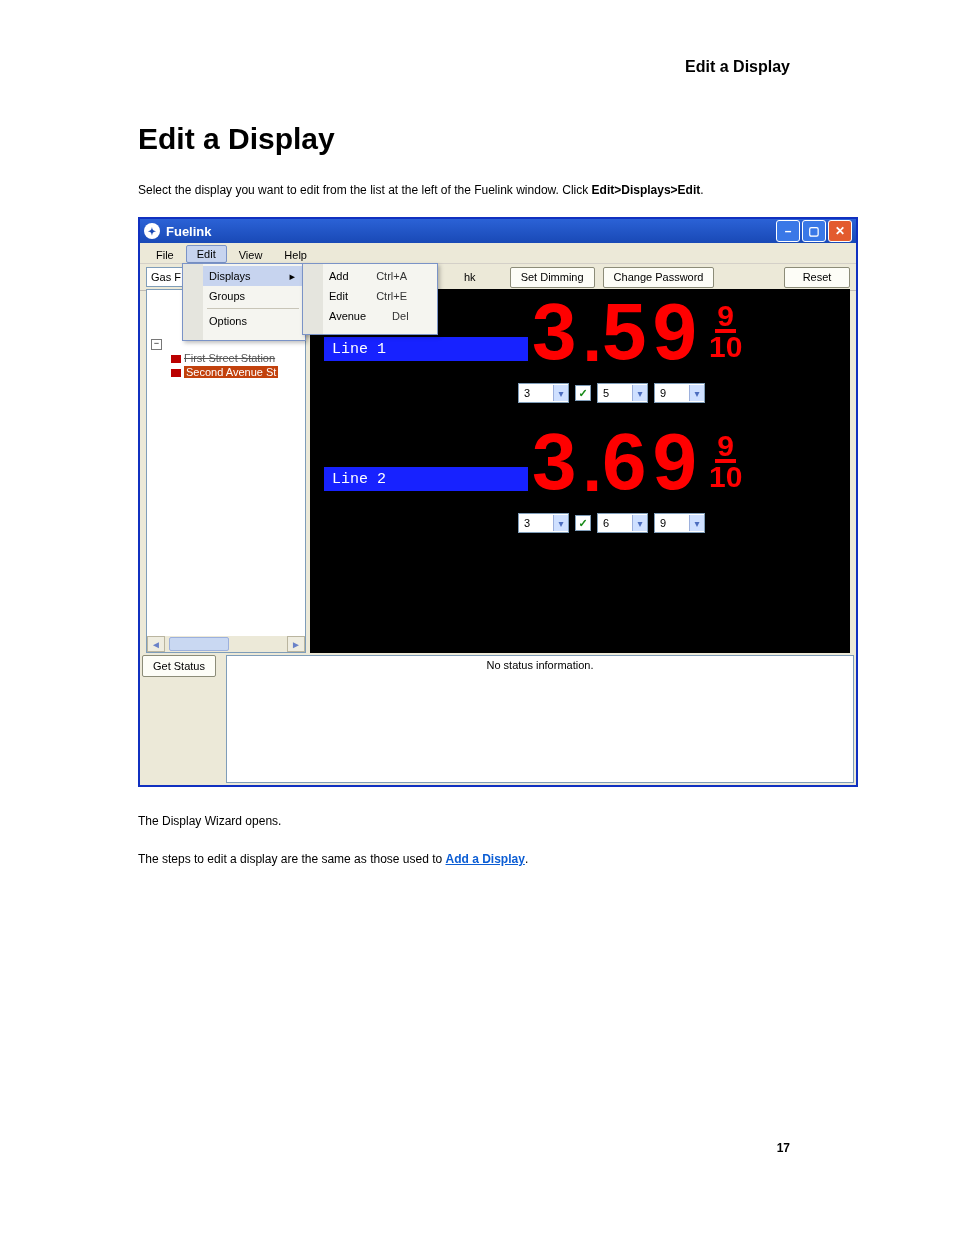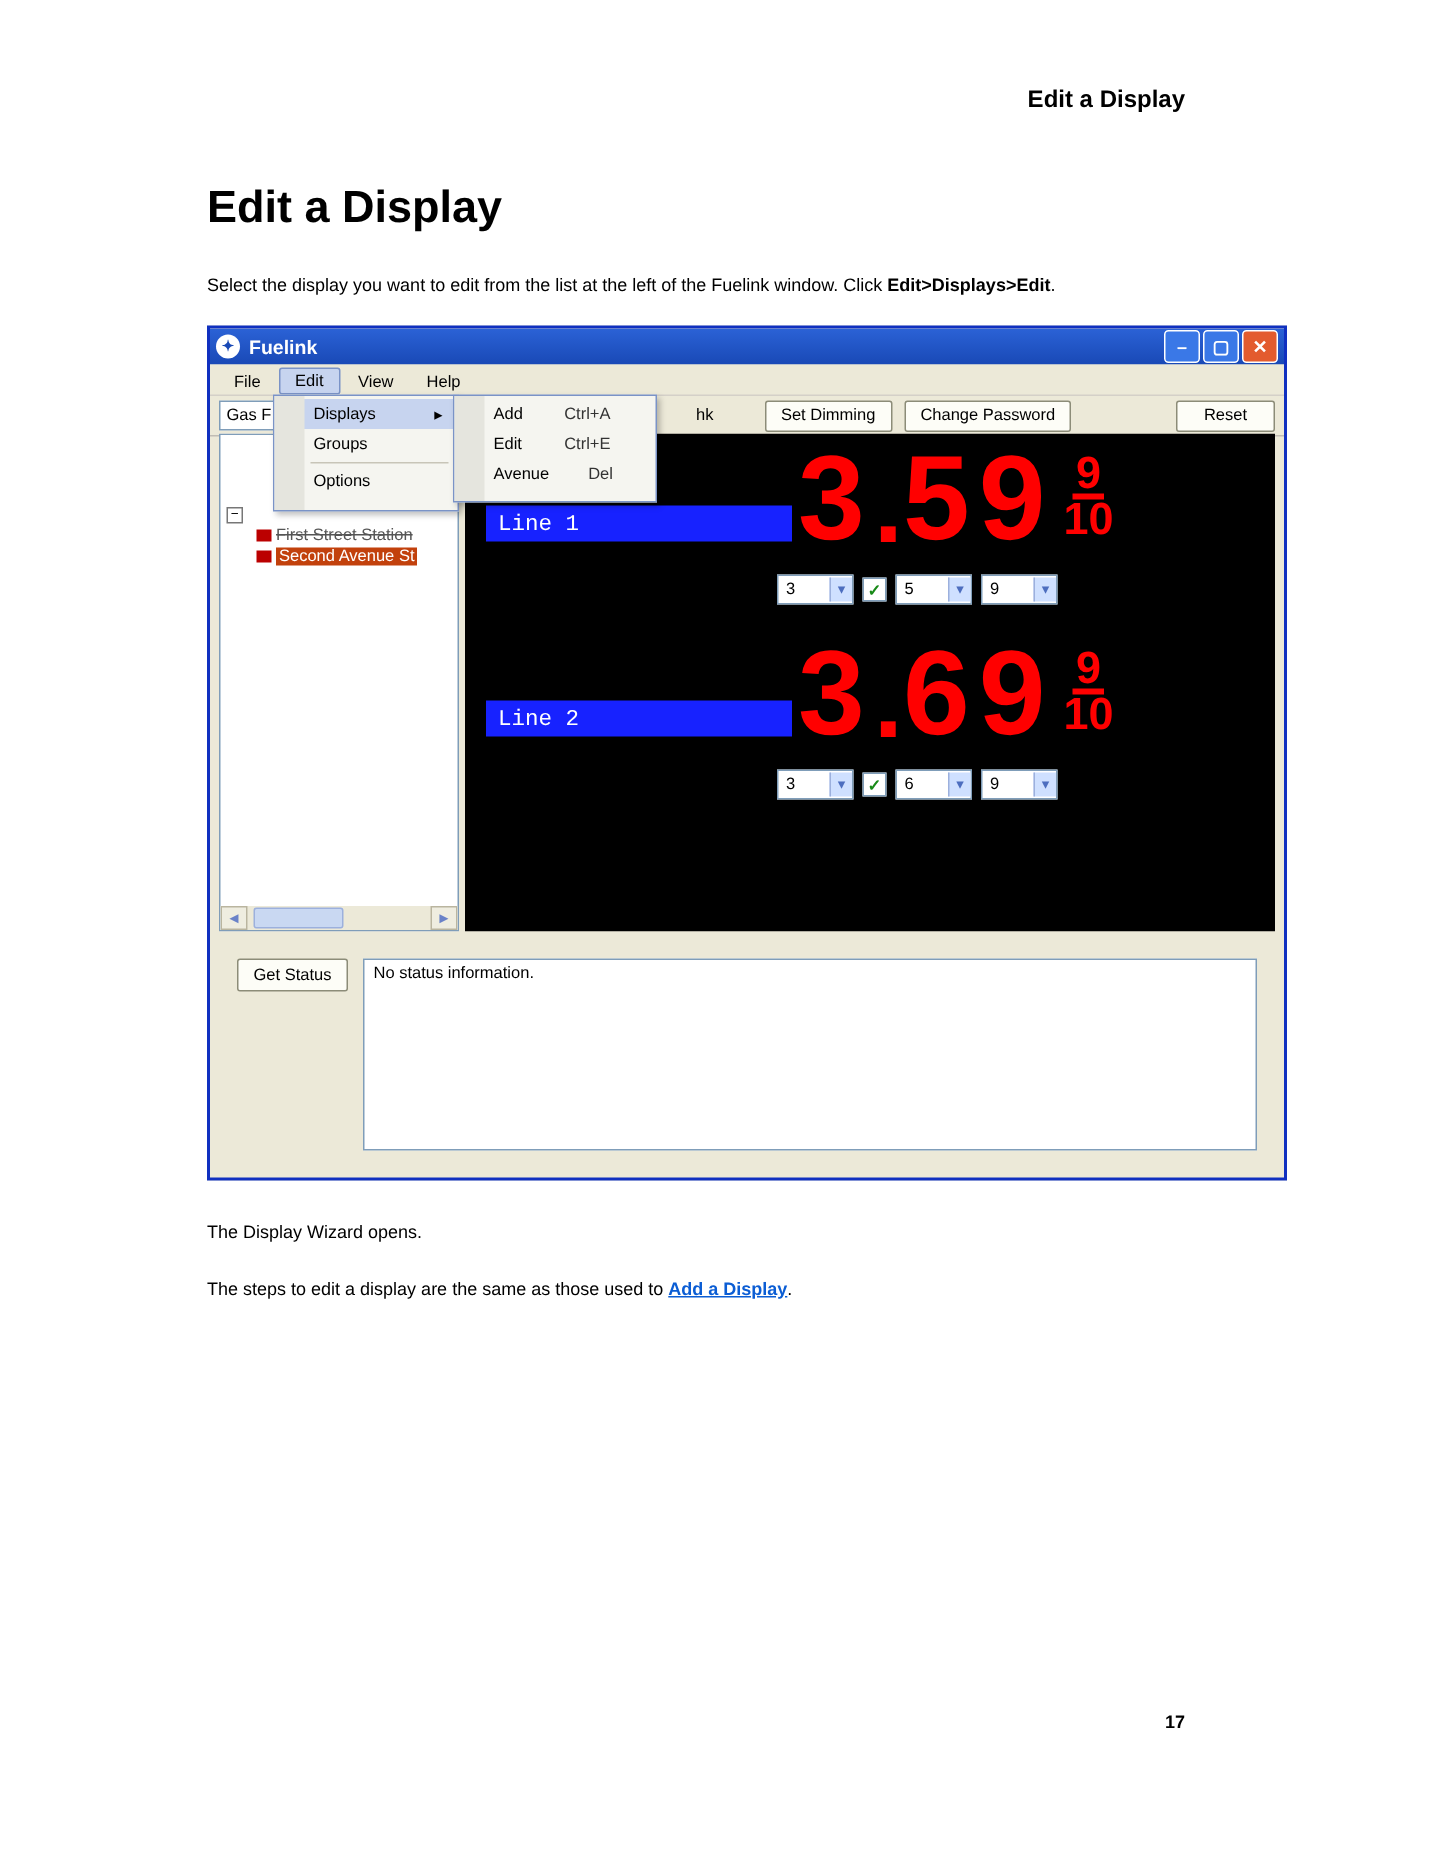--- a/index.html
+++ b/index.html
@@ -199,26 +199,26 @@
     display:flex; align-items:center; justify-content:space-between;
     padding-left:5px; font-size:11px; color:#000;
   }
   .sel-box .dd { width:14px; height:16px; background:#cfe0ff; border-left:1px solid #9cb0dd; display:flex; align-items:center; justify-content:center; color:#4d6ebf; font-size:10px;}
   .chk {
     width:14px; height:14px; background:#fff; border:1px solid #7f9db9;
     display:flex; align-items:center; justify-content:center; color:#188a18; font-size:11px; font-weight:bold;
   }
 
   .status-area {
-    height: 128px; display:flex; padding: 18px; gap: 10px;
+    height: 128px; display:flex; padding: 2px; gap: 10px;
   }
   .status-area .btn { height: 20px; }
   .status-box {
     flex:1; background:#fff; border:1px solid #7f9db9;
-    padding: 3px 6px; font-size: 11px;
+    padding: 3px 6px; font-size: 11px; text-align: center;
   }
 
   .page-number {
     position: absolute; right: 100px; bottom: 80px;
     font-weight: 700; font-size: 12px;
   }
 </style>
 </head>
 <body>
 

